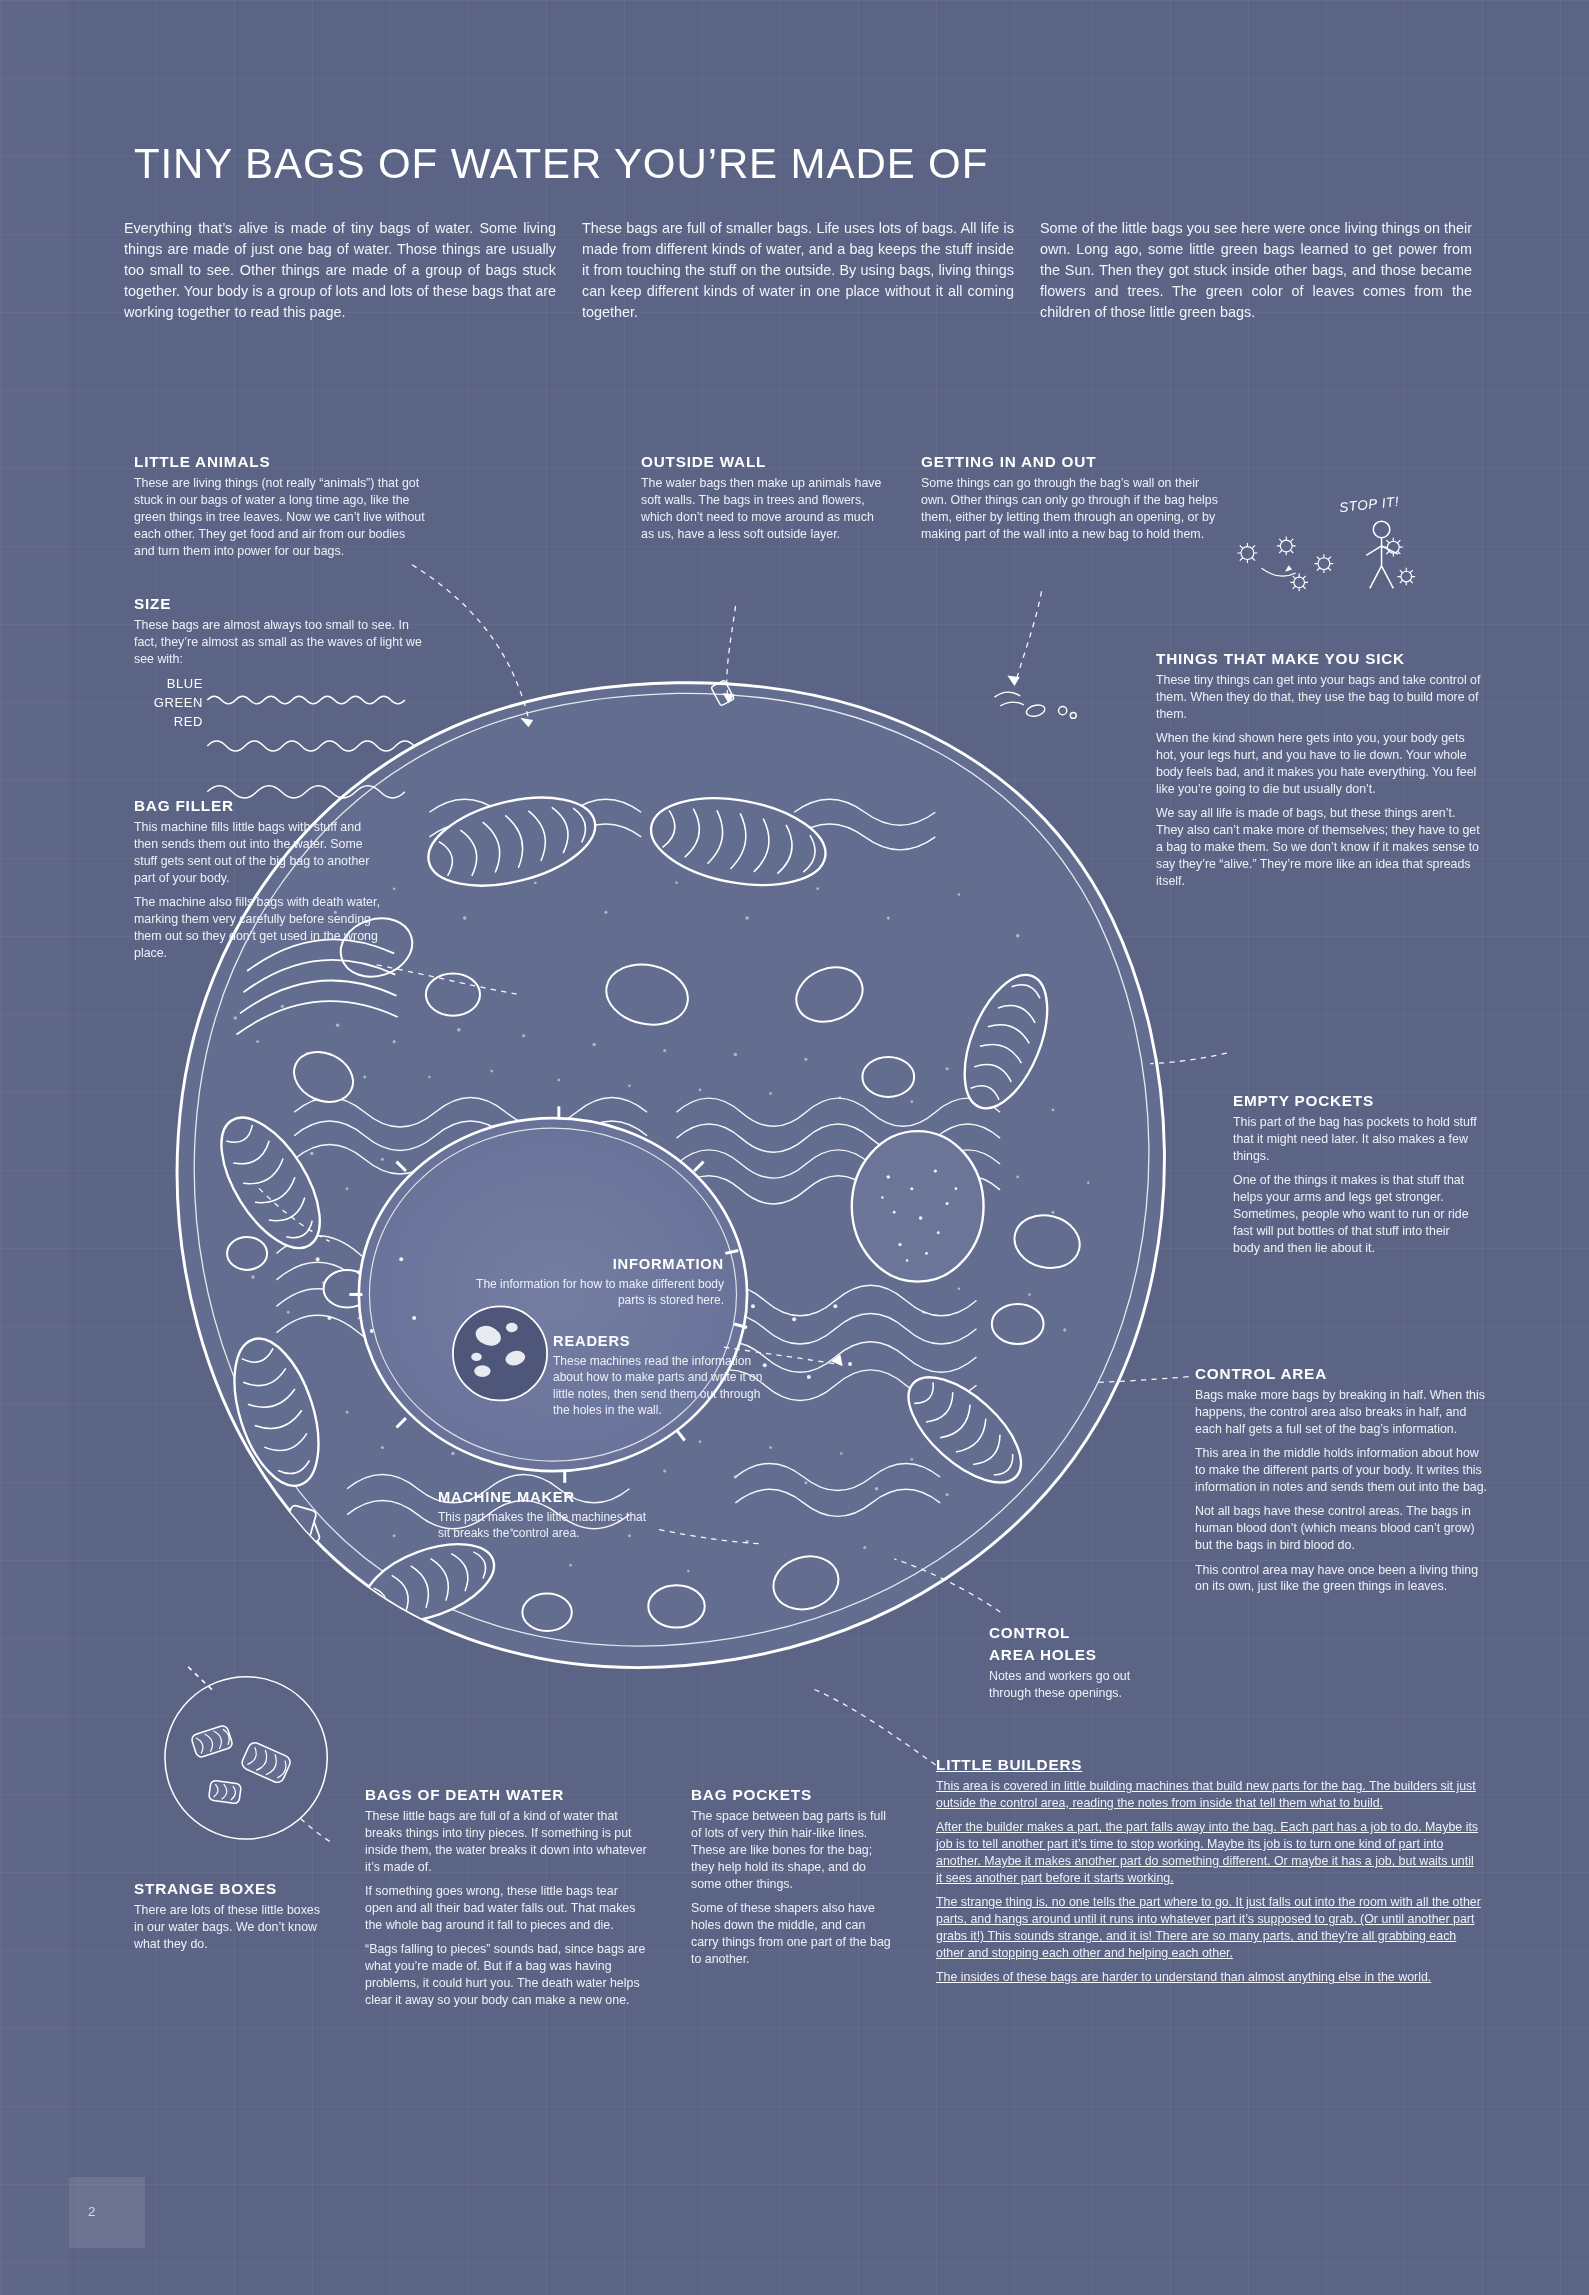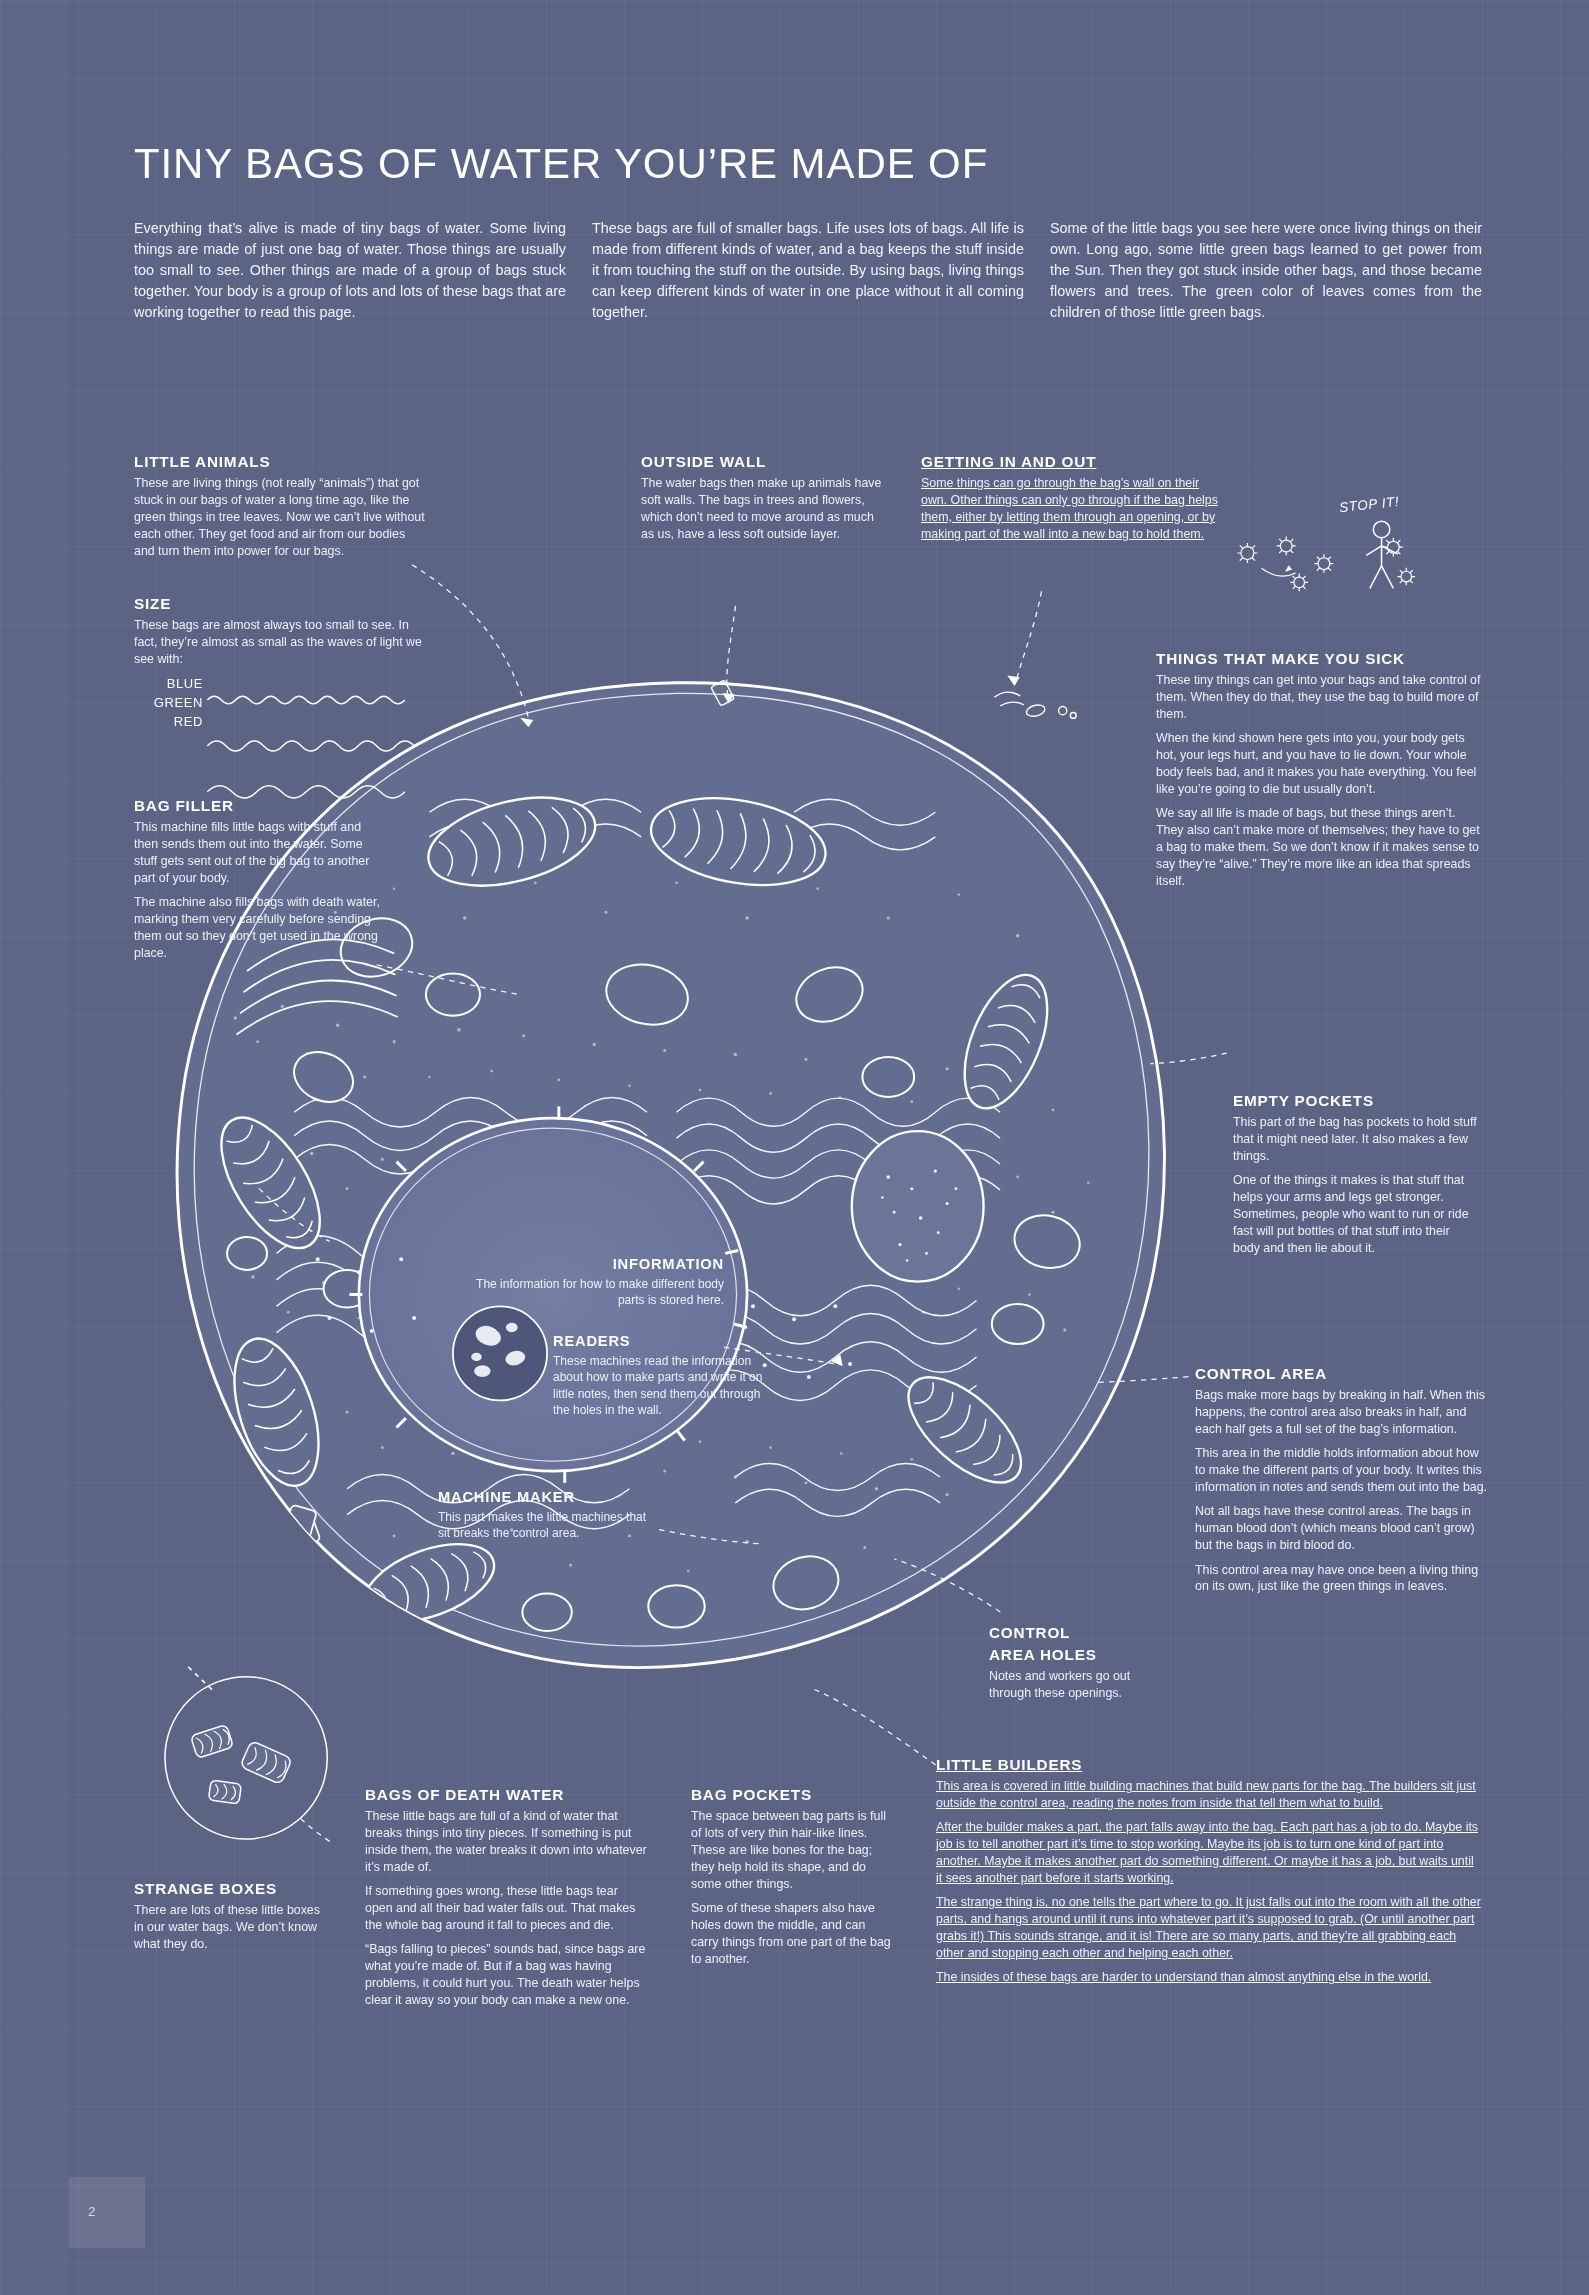--- a/index.html
+++ b/index.html
@@ -56,21 +56,21 @@
     font-size: 42px;
     letter-spacing: 0.9px;
     font-weight: 400;
     color: #ffffff;
     white-space: nowrap;
   }
 
   
   .intro {
     position: absolute;
-    left: 134px;
+    left: 124px;
     top: 218px;
     width: 1348px;
     display: flex;
     gap: 26px;
   }
   .intro .col {
     width: 435px;
     font-size: 14.4px;
     line-height: 1.46;
     text-align: justify;
@@ -97,21 +97,21 @@
   .ann p:last-child { margin-bottom: 0; }
 
   .ann.inner h3 { font-size: 14.7px; }
   .ann.inner p { font-size: 12px; }
 
   
   #ann-little-animals { left: 134px; top: 453px; width: 294px; }
   #ann-size          { left: 134px; top: 595px; width: 294px; }
   #ann-bag-filler    { left: 134px; top: 797px; width: 247px; }
   #ann-outside-wall  { left: 641px; top: 453px; width: 247px; }
-  #ann-getting-in    { left: 921px; top: 453px; width: 306px; text-decoration: underline; }
+  #ann-getting-in    { left: 921px; top: 453px; width: 306px; }
   #ann-sick          { left: 1156px; top: 650px; width: 330px; }
   #ann-empty-pockets { left: 1233px; top: 1092px; width: 247px; }
   #ann-control-area  { left: 1195px; top: 1365px; width: 294px; }
   #ann-control-holes { left: 989px; top: 1624px; width: 165px; }
   #ann-strange-boxes { left: 134px; top: 1880px; width: 194px; }
   #ann-bags-death    { left: 365px; top: 1786px; width: 282px; }
   #ann-bag-shapers   { left: 691px; top: 1786px; width: 200px; }
   #ann-little-build  { left: 936px; top: 1756px; width: 547px; text-decoration: underline; }
 
   

